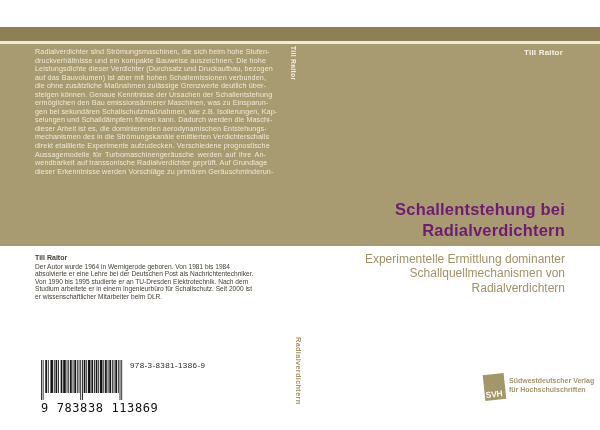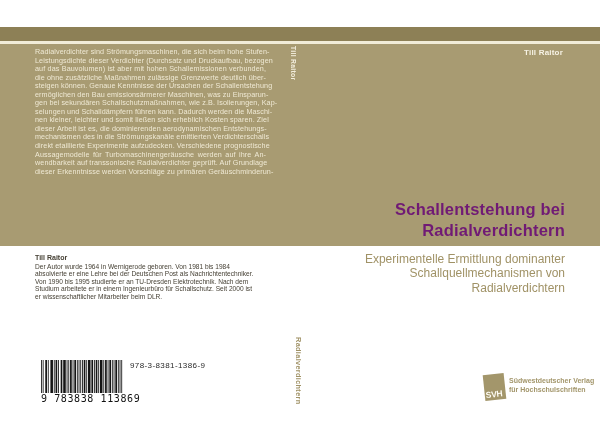--- a/index.html
+++ b/index.html
@@ -33,22 +33,22 @@
             font-size:12px;line-height:14.3px;}
 
   
   .bio{position:absolute;left:35px;top:253px;width:240px;color:#464135;}
   .bio-heading{font-size:7px;font-weight:bold;line-height:10px;}
   .bio .line{font-size:6.6px;line-height:7.4px;white-space:nowrap;}
 
   
   .barcode{position:absolute;left:41px;top:360px;width:82px;height:46px;}
   .barcode svg{display:block;}
-  .barcode-digits{position:absolute;left:0px;top:33px;width:82px;background:#fff;
-                  font-family:"DejaVu Sans Mono",monospace;font-size:10px;color:#111;
+  .barcode-digits{position:absolute;left:0px;top:41px;width:82px;background:#fff;
+                  font-family:"DejaVu Sans Mono",monospace;font-size:12px;color:#111;
                   text-align:center;letter-spacing:.6px;white-space:nowrap;}
   .isbn{position:absolute;left:130px;top:361px;color:#2a2a2a;font-size:8px;
         font-weight:normal;letter-spacing:.4px;}
 
   
   .logo{position:absolute;left:484px;top:374px;width:21px;height:26px;background:#a3966b;
         transform:rotate(-6deg);display:flex;align-items:flex-end;}
   .logo-text{color:#fdfbf3;font-size:8.5px;font-weight:bold;letter-spacing:-.3px;
              padding:0 0 1px 1px;}
   .publisher{position:absolute;left:509px;top:377px;color:#a3966b;font-size:7px;
@@ -58,28 +58,28 @@
 <body>
 
 <div class="cover">
 
   <div class="band-dark"></div>
   <div class="band-cream"></div>
   <div class="cover-tan"></div>
 
   <div class="blurb">
       <div class="line">Radialverdichter sind Strömungsmaschinen, die sich beim hohe Stufen-</div>
+      <div class="line">druckverhältnisse und ein kompakte Bauweise auszeichnen. Die hohe</div>
       <div class="line">Leistungsdichte dieser Verdichter (Durchsatz und Druckaufbau, bezogen</div>
       <div class="line">auf das Bauvolumen) ist aber mit hohen Schallemissionen verbunden,</div>
       <div class="line">die ohne zusätzliche Maßnahmen zulässige Grenzwerte deutlich über-</div>
       <div class="line">steigen können. Genaue Kenntnisse der Ursachen der Schallentstehung</div>
       <div class="line">ermöglichen den Bau emissionsärmerer Maschinen, was zu Einsparun-</div>
       <div class="line">gen bei sekundären Schallschutzmaßnahmen, wie z.B. Isolierungen, Kap-</div>
       <div class="line">selungen und Schalldämpfern führen kann. Dadurch werden die Maschi-</div>
-      <div class="line">nen kleiner, leichter und somit ließen sich erheblich Kosten sparen. Ziel</div>
       <div class="line">dieser Arbeit ist es, die dominierenden aerodynamischen Entstehungs-</div>
       <div class="line">mechanismen des in die Strömungskanäle emittierten Verdichterschalls</div>
       <div class="line">direkt etaillierte Experimente aufzudecken. Verschiedene prognostische</div>
       <div class="line">Aussagemodelle für Turbomaschinengeräusche werden auf ihre An-</div>
       <div class="line">wendbarkeit auf transsonische Radialverdichter geprüft. Auf Grundlage</div>
       <div class="line">dieser Erkenntnisse werden Vorschläge zu primären Geräuschminderun-</div>
     </div>
 
   <div class="spine-author">Till Raitor</div>
   <div class="spine-title">Radialverdichtern</div>

